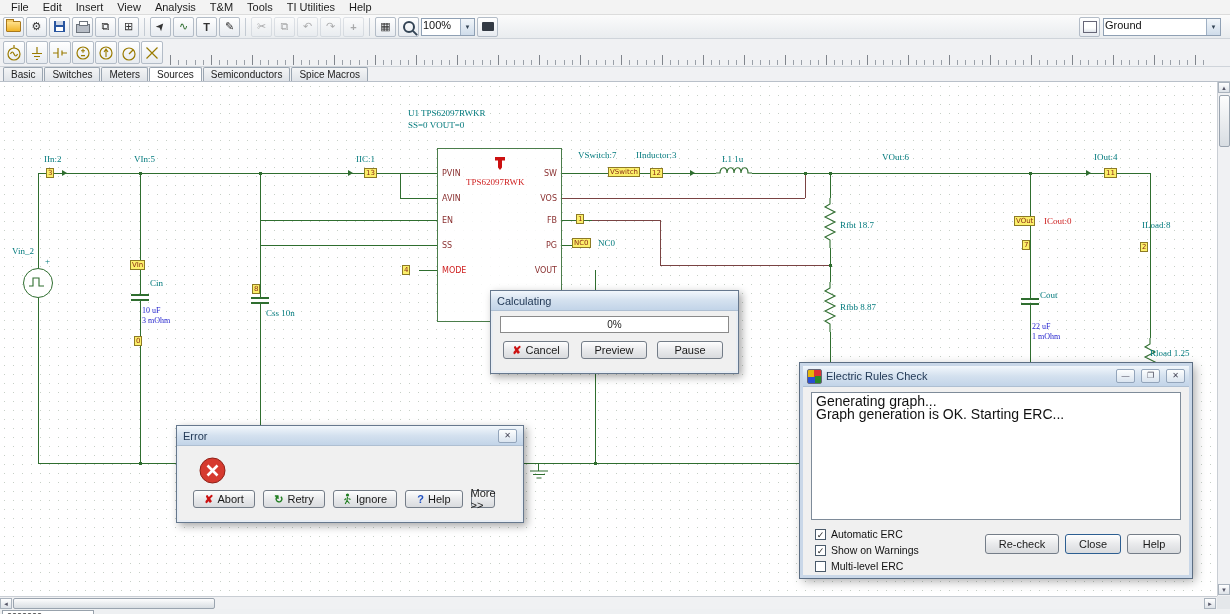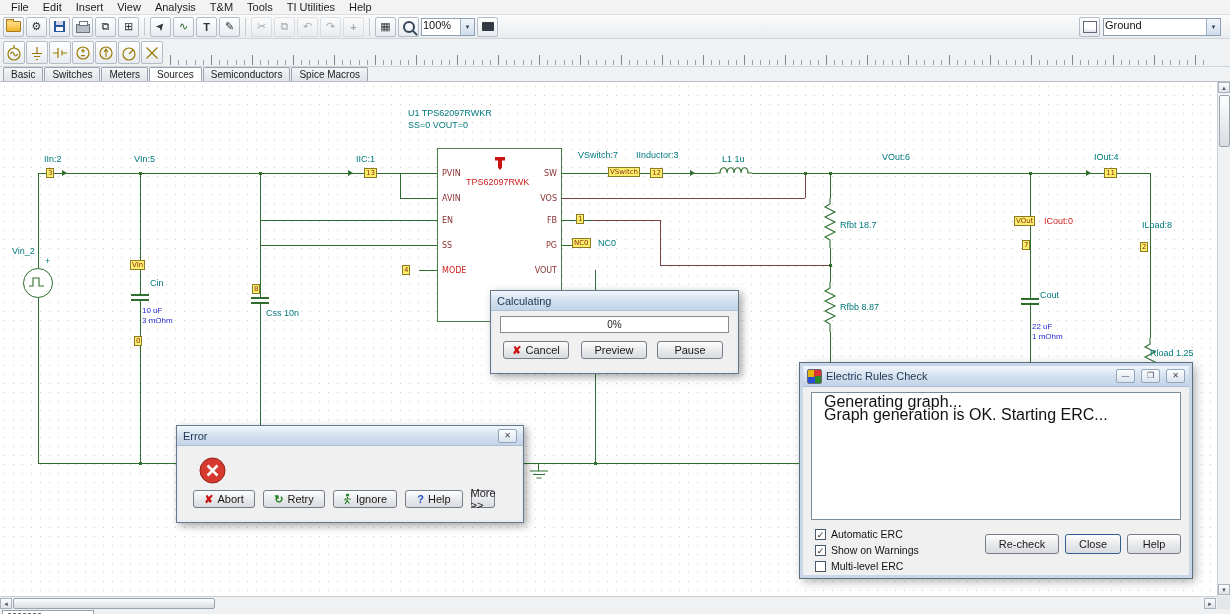--- a/index.html
+++ b/index.html
@@ -22,21 +22,21 @@
   .tabs{position:absolute;top:67px;left:0;width:100%;height:15px;background:#f0f1f3;display:flex;align-items:flex-end;padding-left:3px;box-sizing:border-box;border-bottom:1px solid #b9c0c9;z-index:5}
   .tab{font-size:10px;padding:1px 7px;border:1px solid #9aa5b1;border-bottom:none;border-radius:2px 2px 0 0;background:linear-gradient(#f4f5f6,#dfe3e8);margin-right:1px;color:#222;cursor:default}
   .tab.sel{background:#fff;position:relative;z-index:1}
   
   .canvas{position:absolute;left:0;top:82px;width:1217px;height:514px;background:#fff;background-image:radial-gradient(#c6cfc6 .6px,transparent .7px);background-size:9px 9px;overflow:hidden;z-index:1}
   .wire{position:absolute;background:#2f6e2f}
   .wh{height:1px}.wv{width:1px}
   .mrn{background:#7a4343}
   .dot{position:absolute;width:3px;height:3px;background:#2f6e2f}
   .arr{position:absolute;width:0;height:0;border-left:5px solid #2f6e2f;border-top:3px solid transparent;border-bottom:3px solid transparent}
-  .lbl{position:absolute;font-family:Liberation Sans, sans-serif;font-size:9px;line-height:10px;white-space:pre}
+  .lbl{position:absolute;font-family:Liberation Serif, serif;font-size:9px;line-height:10px;white-space:pre}
   .teal{color:#00797c}
   .blu{color:#2626cf;font-size:8px;line-height:9px}
   .redt{color:#cf1f1f}
   .tag{position:absolute;background:#fcf06a;border:1px solid #8d7a25;color:#8a2c16;font-family:"DejaVu Sans",sans-serif;font-size:7px;line-height:8px;padding:0 1px;z-index:3;white-space:nowrap}
   .plate{position:absolute;height:2px;background:#2f6e2f}
   .cmp{position:absolute}
   .icbox{position:absolute;left:437px;top:66px;width:123px;height:172px;border:1px solid #4a7d4a;background:rgba(255,255,255,.85)}
   .pin{position:absolute;font-family:"DejaVu Sans",sans-serif;font-size:8px;color:#8a3030;line-height:9px}
   
   .vscroll{position:absolute;left:1217px;top:82px;width:13px;height:514px;background:#f0f1f3;border-left:1px solid #c9ced4;box-sizing:border-box;z-index:4}
@@ -48,21 +48,21 @@
   .spin{position:absolute;left:2px;top:1px;width:92px;height:14px;border:1px solid #98a2ac;background:#fff;font-size:9px;color:#333;padding-left:4px;box-sizing:border-box}
   
   .dlg{position:absolute;background:#f0f0f0;border:1px solid #66788e;box-shadow:3px 3px 8px rgba(0,0,0,.35),inset 0 0 0 2px #e8edf3;z-index:20}
   .dtb{height:19px;background:linear-gradient(#f2f7fc,#d4e1ef 50%,#c2d4e8);border-bottom:1px solid #aebfd2;display:flex;align-items:center;padding:0 6px;font-size:11px;color:#233a57}
   .btn{position:absolute;height:18px;border:1px solid #747d88;border-radius:3px;background:linear-gradient(#fefefe,#e9eaec 50%,#d9dbde);font-size:11px;color:#1a1a1a;display:flex;align-items:center;justify-content:center;gap:4px;box-sizing:border-box;cursor:default}
   .btn.foc{border:1px solid #2c5e91}
   .prog{position:absolute;border:1px solid #8a8a8a;background:#fff;text-align:center;font-size:10px;line-height:15px;color:#222}
   .win{position:absolute;background:#f0f0f0;border:3px solid #c9d7e8;outline:1px solid #5c6e84;box-shadow:3px 3px 10px rgba(0,0,0,.35);z-index:20;box-sizing:border-box}
   .wtb{height:20px;background:linear-gradient(#f2f7fc,#d4e1ef 50%,#c2d4e8);display:flex;align-items:center;gap:4px;padding:0 4px;font-size:11px;color:#233a57;border-bottom:1px solid #aebfd2}
   .wbtn{width:19px;height:14px;border:1px solid #93a5bb;border-radius:2px;background:linear-gradient(#fdfefe,#dae4ef);font-size:8px;line-height:12px;text-align:center;color:#445;margin-left:2px;box-sizing:border-box}
-  .logbox{position:absolute;left:8px;top:26px;width:370px;height:128px;background:#fff;border:1px solid #7e8b99;font-size:16px;line-height:13px;padding:2px 12px;box-sizing:border-box;color:#111}
+  .logbox{position:absolute;left:8px;top:26px;width:370px;height:128px;background:#fff;border:1px solid #7e8b99;font-size:14px;line-height:13px;padding:2px 4px;box-sizing:border-box;color:#111}
   .cbrow{position:absolute;display:flex;align-items:center;gap:5px;font-size:10.5px;color:#111}
   .cbx{width:11px;height:11px;border:1px solid #4a5a6a;background:#fff;font-size:9px;line-height:10px;text-align:center;color:#222;box-sizing:border-box}
   .erricon{width:13px;height:13px;border:1px solid #667;border-radius:2px;background:conic-gradient(#d33 0 25%,#2a8a2a 0 50%,#2a4fd3 0 75%,#e7b60a 0)}
   
   .icfold{width:13px;height:9px;background:linear-gradient(#ffe08a,#f0b429);border:1px solid #a8781c;border-radius:1px;position:relative}
   .icfold::before{content:"";position:absolute;top:-3px;left:-1px;width:6px;height:2px;background:#f4cd6b;border:1px solid #a8781c;border-bottom:none}
   .icdisk{width:11px;height:11px;background:#2855a0;position:relative}
   .icdisk::before{content:"";position:absolute;left:2px;top:0;width:7px;height:4px;background:#cdd6e6}
   .icdisk::after{content:"";position:absolute;left:2px;bottom:1px;width:7px;height:4px;background:#fff}
   .icprint{width:12px;height:7px;background:#b7bdc6;border:1px solid #6d747d;position:relative;margin-top:4px}

